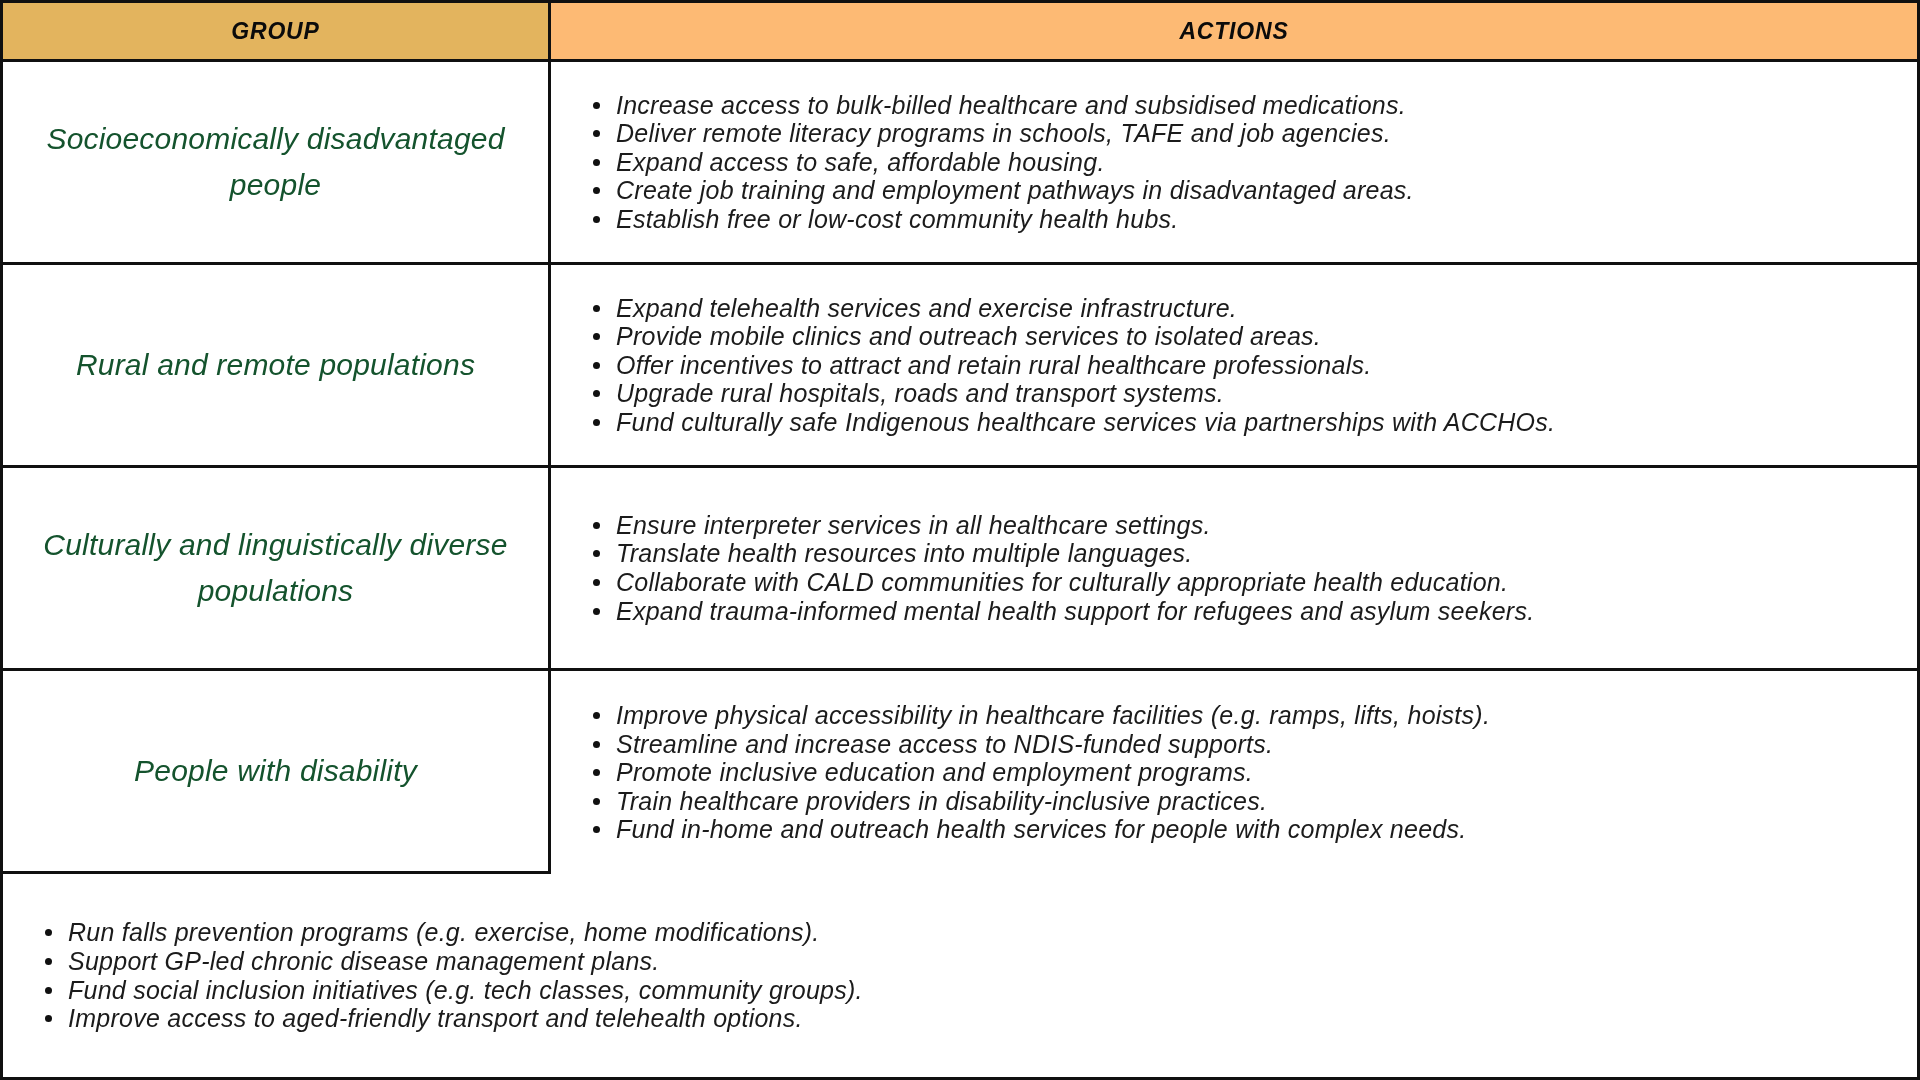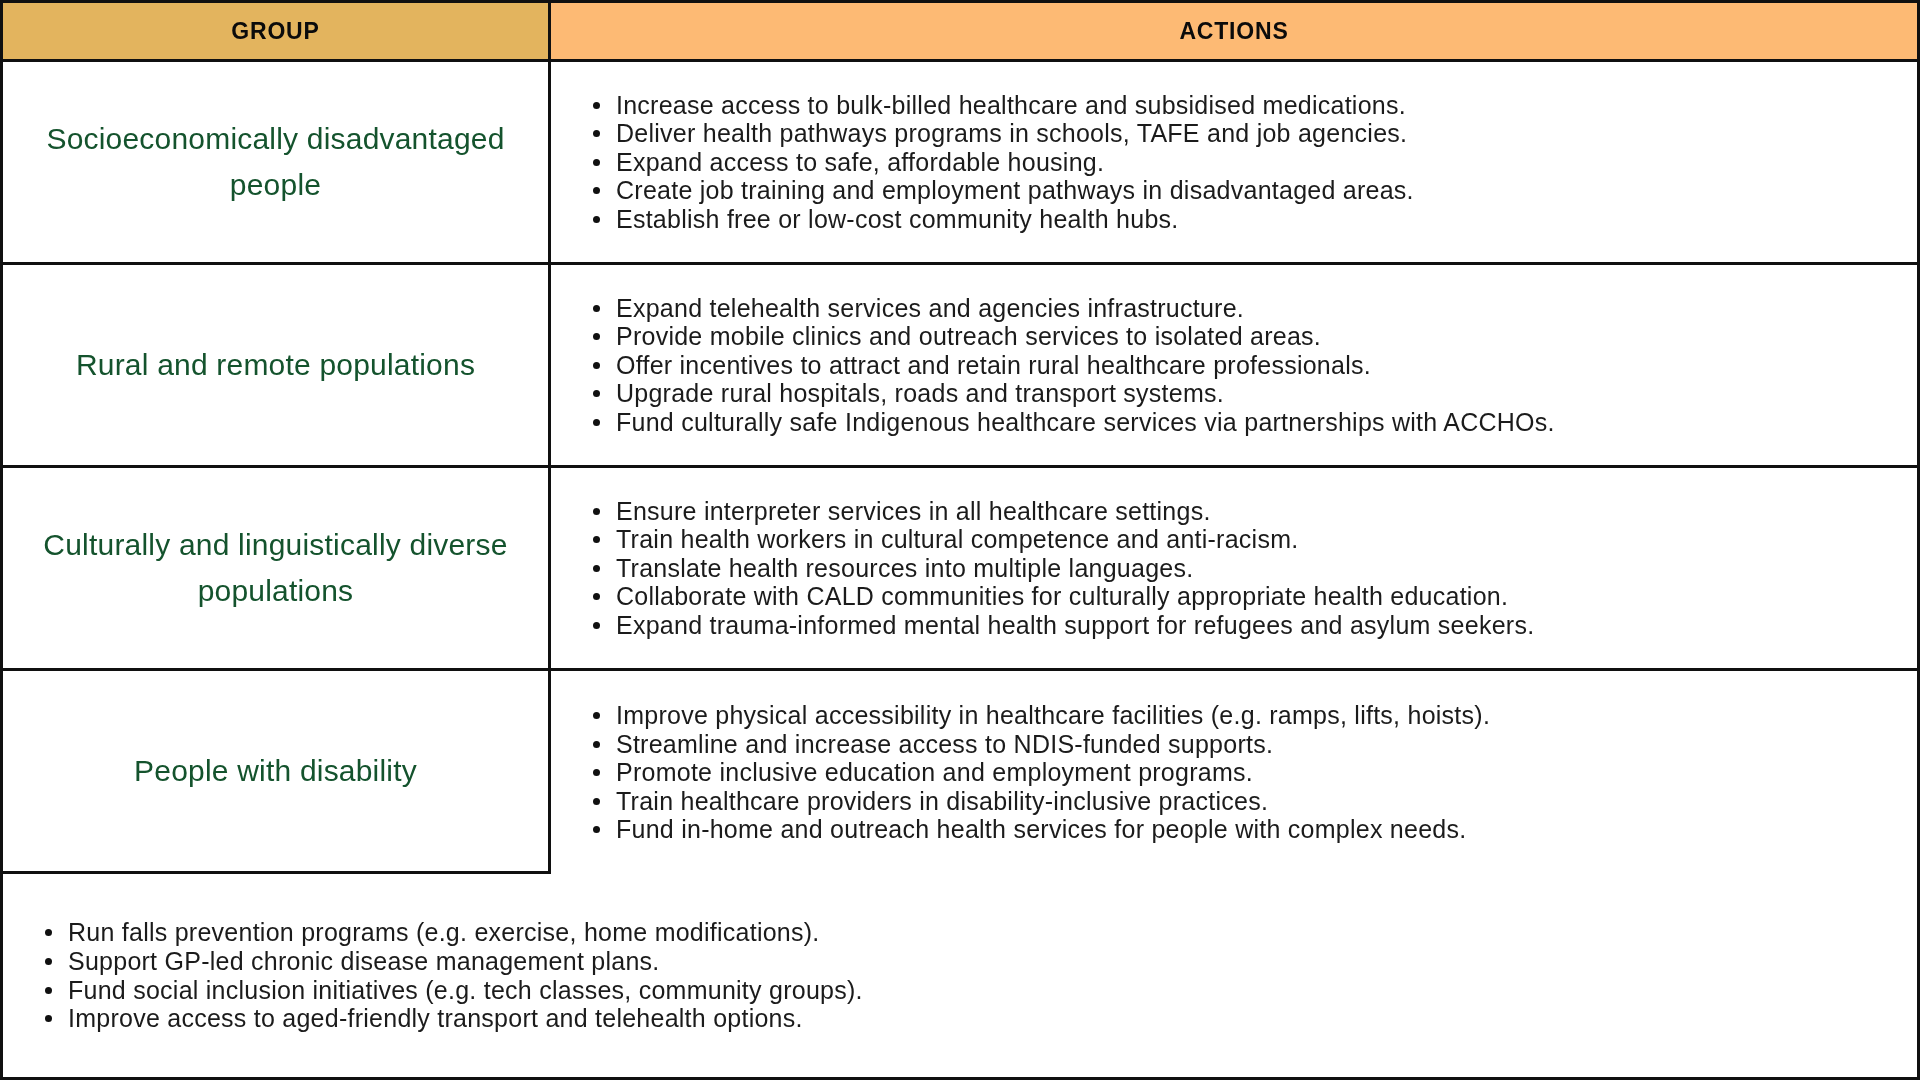--- a/index.html
+++ b/index.html
@@ -21,20 +21,21 @@
     grid-template-rows: 59px repeat(5, 1fr);
     border: 3px solid #101010;
     background: #ffffff;
   }
   .cell {
     box-sizing: border-box;
     border-bottom: 3px solid #101010;
     display: flex;
     align-items: center;
     justify-content: center;
+    font-style: italic;
   }
   .cell.col-group {
     border-right: 3px solid #101010;
   }
   .table > .cell:nth-last-child(-n+2) {
     border-bottom: none;
   }
   .cell.header {
     font-weight: 700;
     font-size: 23px;
@@ -87,44 +88,43 @@
 <div class="table">
 
   <div class="cell header col-group" style="background: rgb(227, 180, 94);">GROUP</div>
   <div class="cell header" style="background: #fdba74;">ACTIONS</div>
 
   <div class="cell group col-group">Socioeconomically disadvantaged
 people</div>
   <div class="cell actions">
     <ul>
       <li>Increase access to bulk-billed healthcare and subsidised medications.</li>
-      <li>Deliver health pathways programs in schools, TAFE and job agencies.</li>
+      <li>Deliver remote literacy programs in schools, TAFE and job agencies.</li>
       <li>Expand access to safe, affordable housing.</li>
       <li>Create job training and employment pathways in disadvantaged areas.</li>
       <li>Establish free or low-cost community health hubs.</li>
     </ul>
   </div>
 
   <div class="cell group col-group">Rural and remote populations</div>
   <div class="cell actions">
     <ul>
-      <li>Expand telehealth services and agencies infrastructure.</li>
+      <li>Expand telehealth services and exercise infrastructure.</li>
       <li>Provide mobile clinics and outreach services to isolated areas.</li>
       <li>Offer incentives to attract and retain rural healthcare professionals.</li>
       <li>Upgrade rural hospitals, roads and transport systems.</li>
       <li>Fund culturally safe Indigenous healthcare services via partnerships with ACCHOs.</li>
     </ul>
   </div>
 
   <div class="cell group col-group">Culturally and linguistically diverse
 populations</div>
   <div class="cell actions">
     <ul>
       <li>Ensure interpreter services in all healthcare settings.</li>
-      <li>Train health workers in cultural competence and anti-racism.</li>
       <li>Translate health resources into multiple languages.</li>
       <li>Collaborate with CALD communities for culturally appropriate health education.</li>
       <li>Expand trauma-informed mental health support for refugees and asylum seekers.</li>
     </ul>
   </div>
 
   <div class="cell group col-group">People with disability</div>
   <div class="cell actions">
     <ul>
       <li>Improve physical accessibility in healthcare facilities (e.g. ramps, lifts, hoists).</li>

